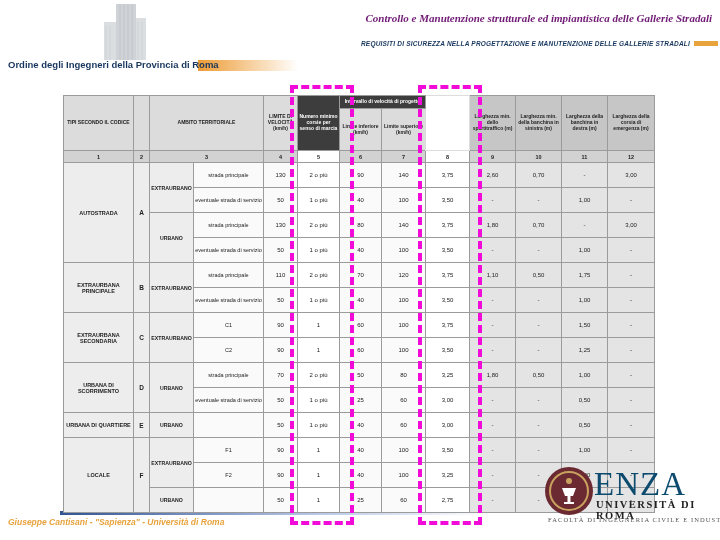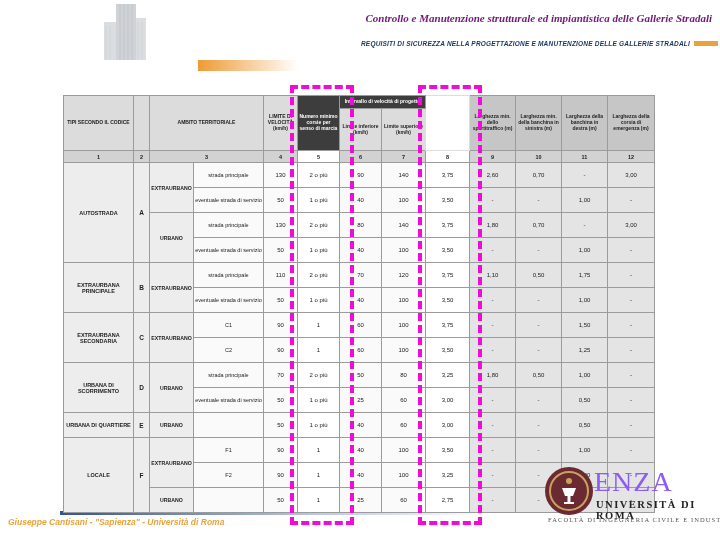--- a/index.html
+++ b/index.html
@@ -65,21 +65,21 @@
   }
   .footer-credit{
     position:absolute;left:8px;top:517px;z-index:2;
     font-style:italic;font-weight:bold;font-size:8.5px;color:#E8A33D;
   }
   
   .logo{position:absolute;left:540px;top:462px;width:180px;height:70px;z-index:4;}
   .emblem{position:absolute;left:4px;top:4px;width:50px;height:50px;}
   .wordmark{
     position:absolute;left:54px;top:4px;
-    font-family:"Liberation Serif",serif;font-size:28px;color:#8b5cf6;letter-spacing:1px;
+    font-family:"Liberation Serif",serif;font-size:33px;color:#0c4a6e;letter-spacing:1px;
   }
   .university{
     position:absolute;left:56px;top:37px;
     font-family:Liberation Serif, serif;font-weight:bold;font-size:10.5px;
     letter-spacing:1.5px;color:#222;
   }
   .faculty{
     position:absolute;left:8px;top:54px;white-space:nowrap;
     font-family:"Liberation Serif",serif;font-size:6.5px;letter-spacing:1.1px;color:#555;
   }
@@ -95,20 +95,21 @@
     <rect x="42" y="16" width="10" height="42" fill="#dadde0"></rect>
     <path d="M26 2 V58 M30 2 V58 M34 2 V58 M38 2 V58" stroke="#bfc3c8" stroke-width="1" fill="none"></path>
     <path d="M12 24 V58 M16 24 V58 M44 20 V58 M48 20 V58" stroke="#ccd0d4" stroke-width="1" fill="none"></path>
   </svg>
 
   <div class="slide-title">Controllo e Manutenzione strutturale ed impiantistica delle Gallerie Stradali</div>
   <div class="slide-subtitle">REQUISITI DI SICUREZZA NELLA PROGETTAZIONE E MANUTENZIONE DELLE GALLERIE STRADALI</div>
   <div class="subtitle-bar"></div>
 
   <div class="heading-highlight"></div>
+  <div class="section-heading">Ordine degli Ingegneri della Provincia di Roma</div>
 
   <table class="road">
     <colgroup>
       <col style="width:70px">
         <col style="width:16px">
         <col style="width:44px">
         <col style="width:70px">
       <col style="width:34px">
         <col style="width:42px">
         <col style="width:42px">

